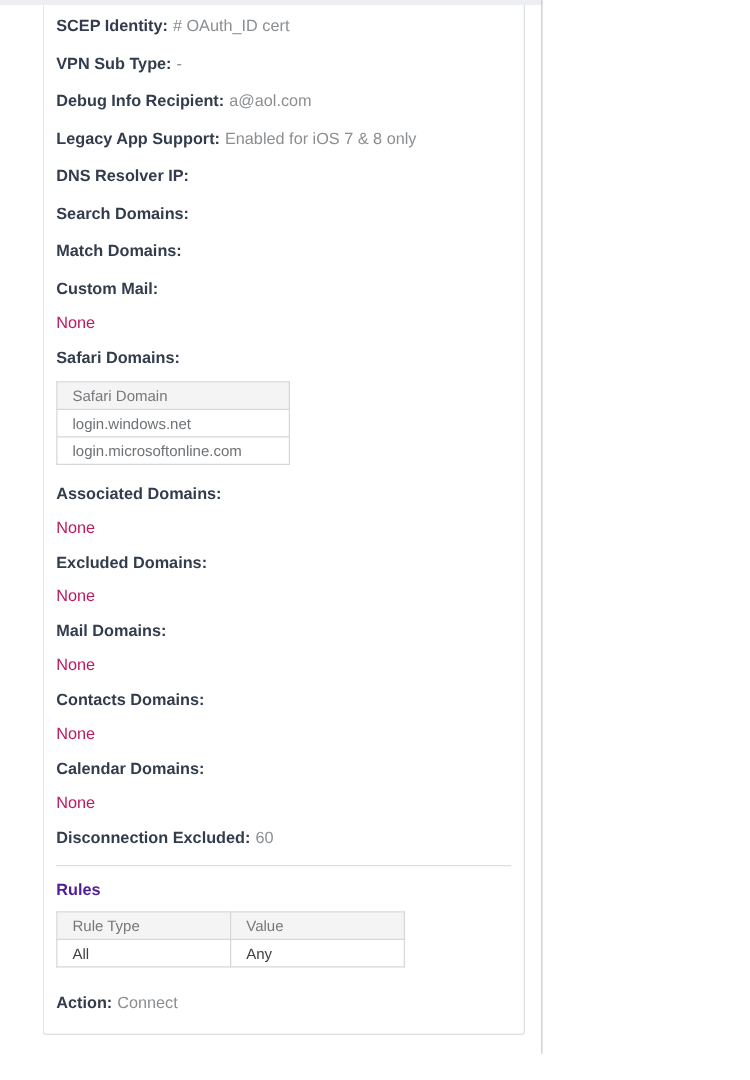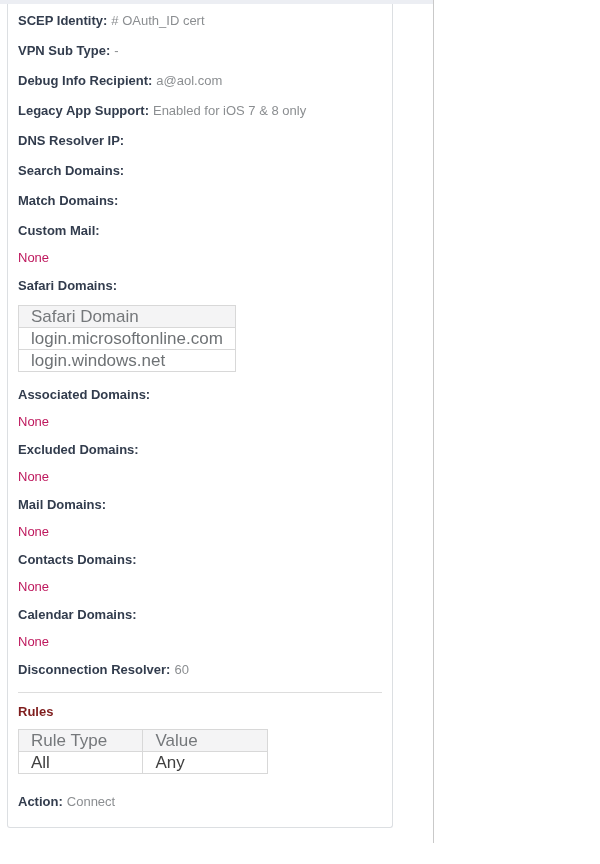--- a/index.html
+++ b/index.html
@@ -14,21 +14,21 @@
     position: absolute; left: 0; top: 0;
     width: 434px; height: 4px;
     background: #eceef3;
   }
   .vline {
     position: absolute; left: 433px; top: 0;
     width: 1px; height: 843px;
     background: #c9c9c9;
   }
   .panel {
-    position: absolute; left: 7px; top: 4px;
+    position: absolute; left: 34px; top: 4px;
     width: 386px; height: 824px;
     background: #ffffff;
     border: 1px solid #dcdfe2;
     border-top: none;
     border-radius: 0 0 3px 3px;
     padding: 9px 10px 0 10px;
   }
   .row {
     font-size: 13px;
     line-height: 16px;
@@ -42,24 +42,24 @@
     font-size: 13px; line-height: 16px;
     color: #be185d;
     margin: 0 0 12px 0;
   }
   table {
     border-collapse: collapse;
     background: #ffffff;
     margin: 2px 0 15px 0;
   }
   table.safari { width: 187px; }
-  table.rules-t { width: 250px; margin-top: 9px; margin-bottom: 20px; }
+  table.rules-t { width: 279px; margin-top: 9px; margin-bottom: 20px; }
   th, td {
     border: 1px solid #d8d8d8;
-    font-size: 17px;
+    font-size: 12px;
     font-weight: normal;
     text-align: left;
     height: 22px;
     padding: 0 12px;
     vertical-align: middle;
   }
   table { border: 1px solid #c5c5c5; }
   th {
     background: #f4f4f5;
     color: #75787b;
@@ -69,21 +69,21 @@
   table.rules-t th, table.rules-t td { width: 125px; }
   hr.divider {
     border: none;
     border-top: 1px solid #dddddd;
     margin: 9px 0 11px 0;
   }
   .rules-heading {
     font-size: 13px;
     line-height: 16px;
     font-weight: bold;
-    color: #7f1d1d;
+    color: #4c1d95;
   }
 </style>
 </head>
 <body>
 
 <div class="top-strip"></div>
 <div class="vline"></div>
 
 <div class="panel">
 
@@ -125,24 +125,24 @@
   </p>
 
   <table class="safari">
     <thead>
       <tr>
         <th>Safari Domain</th>
       </tr>
     </thead>
     <tbody>
       <tr>
-        <td>login.microsoftonline.com</td>
+        <td>login.windows.net</td>
       </tr>
       <tr>
-        <td>login.windows.net</td>
+        <td>login.microsoftonline.com</td>
       </tr>
     </tbody>
   </table>
 
   <p class="row tight">
     <span class="lbl">Associated Domains:</span>
   </p>
   <p class="none-val">None</p>
 
   <p class="row tight">
@@ -159,21 +159,21 @@
     <span class="lbl">Contacts Domains:</span>
   </p>
   <p class="none-val">None</p>
 
   <p class="row tight">
     <span class="lbl">Calendar Domains:</span>
   </p>
   <p class="none-val">None</p>
 
   <p class="row">
-    <span class="lbl">Disconnection Resolver:</span><span class="val">60</span>
+    <span class="lbl">Disconnection Excluded:</span><span class="val">60</span>
   </p>
 
   <hr class="divider">
 
   <p class="rules-heading">Rules</p>
 
   <table class="rules-t">
     <thead>
       <tr>
         <th>Rule Type</th>

